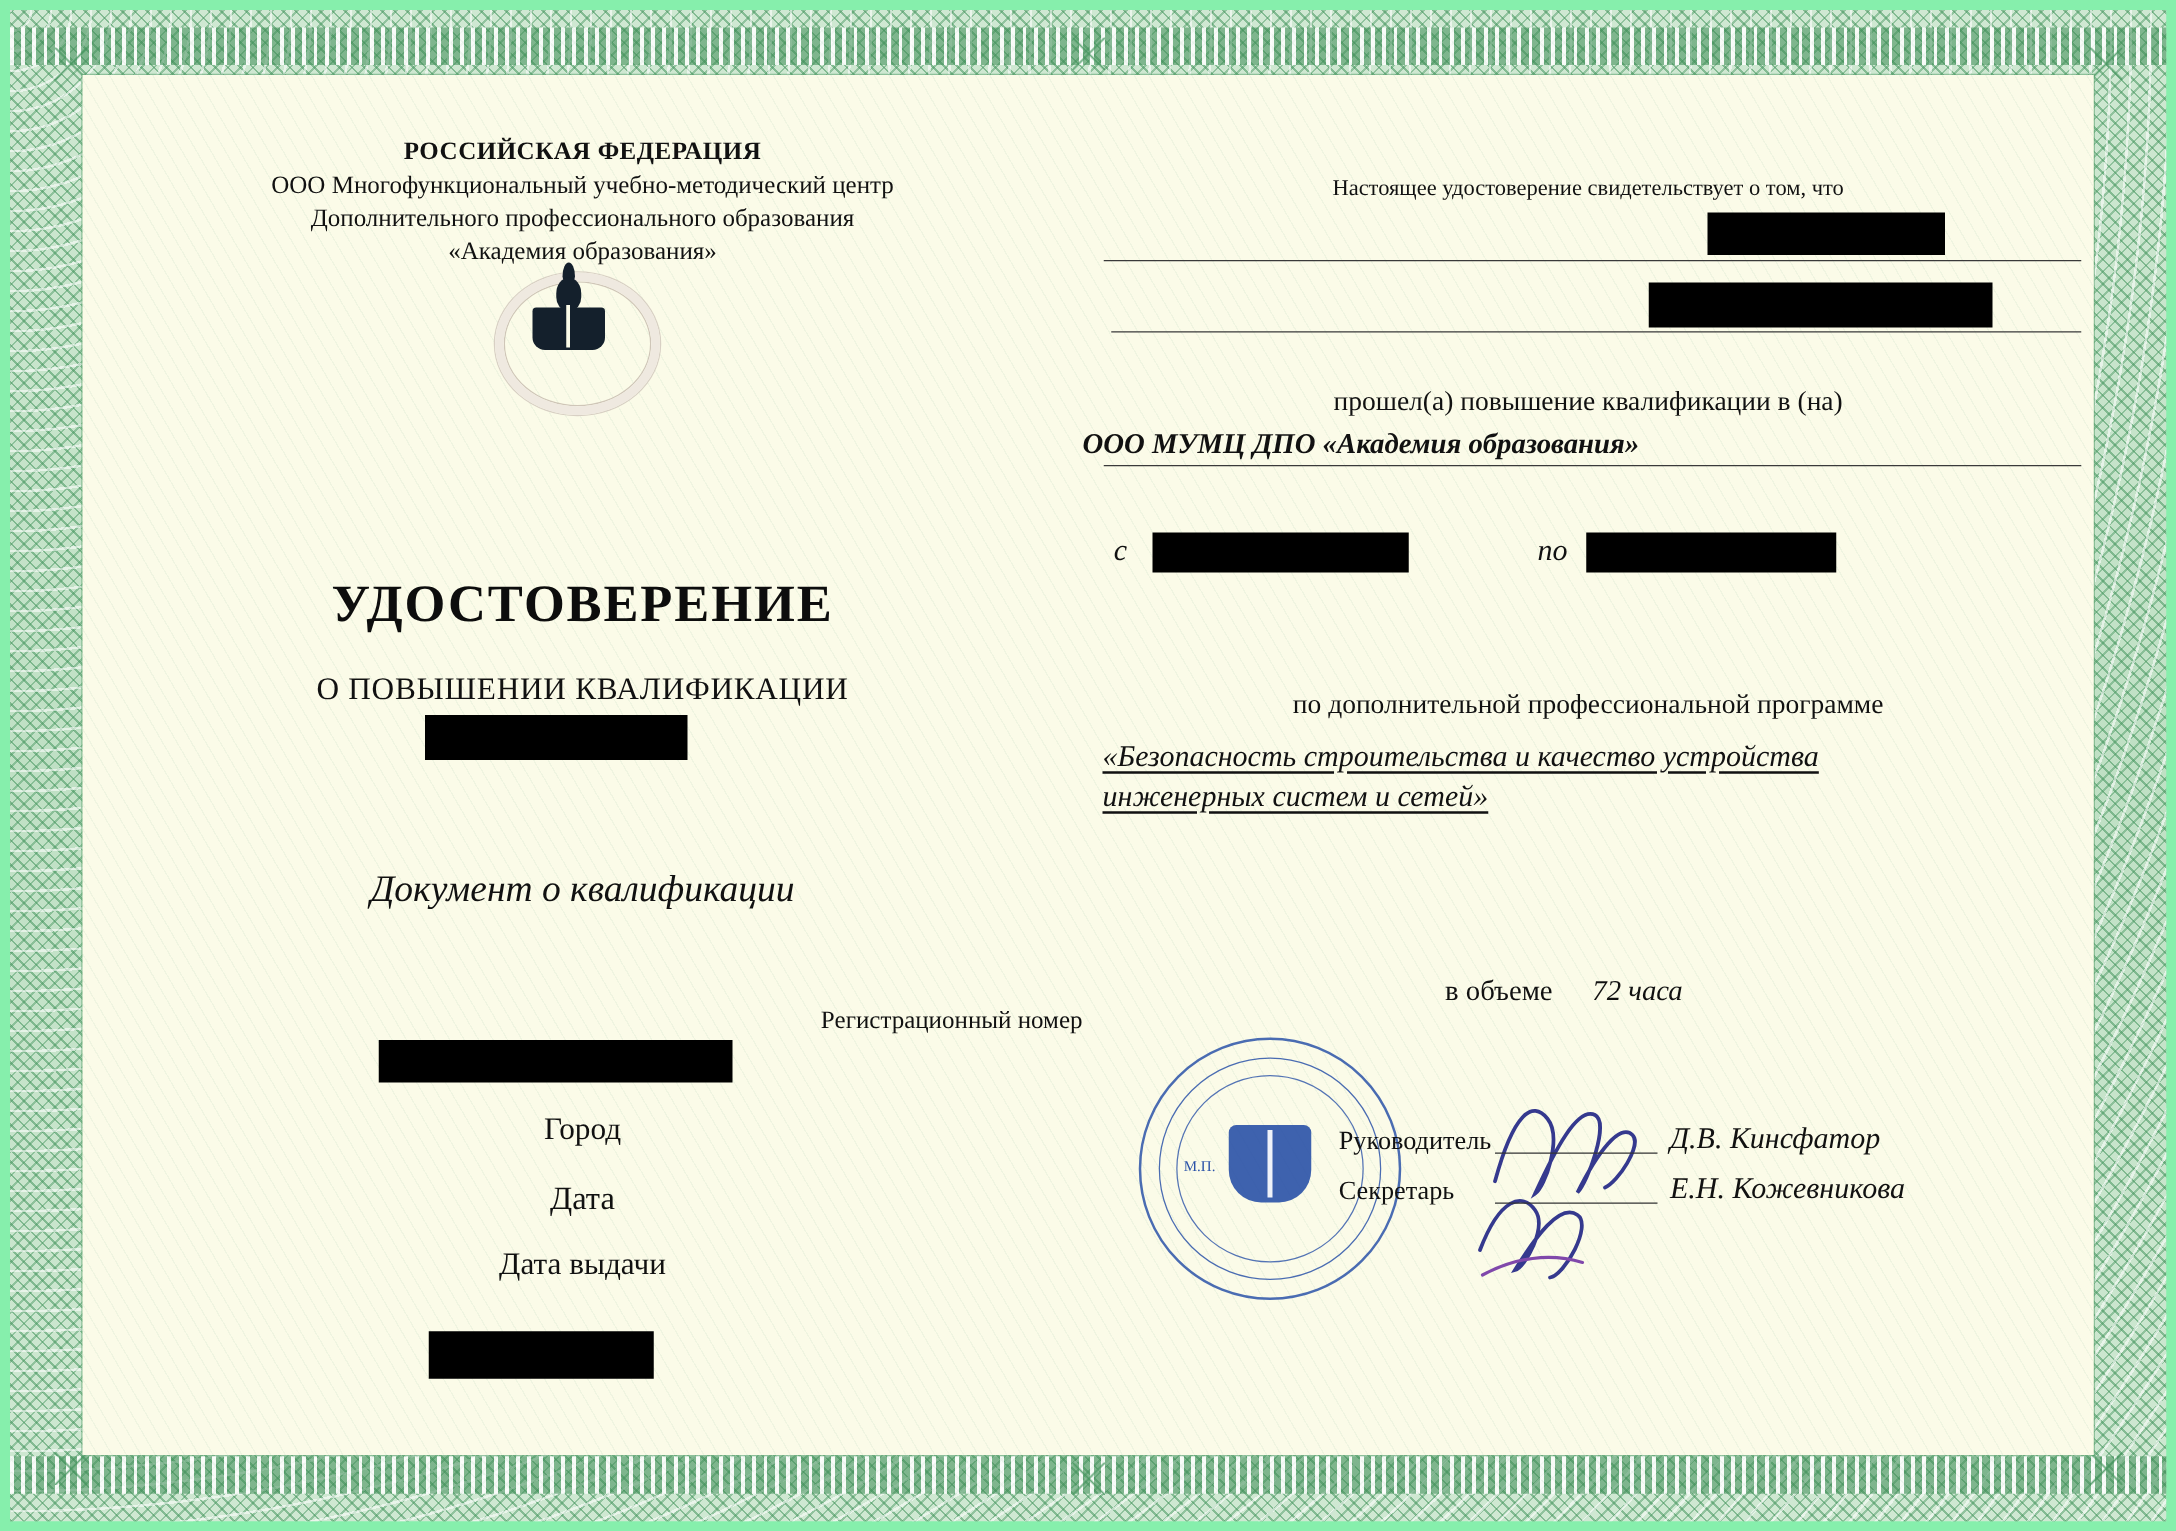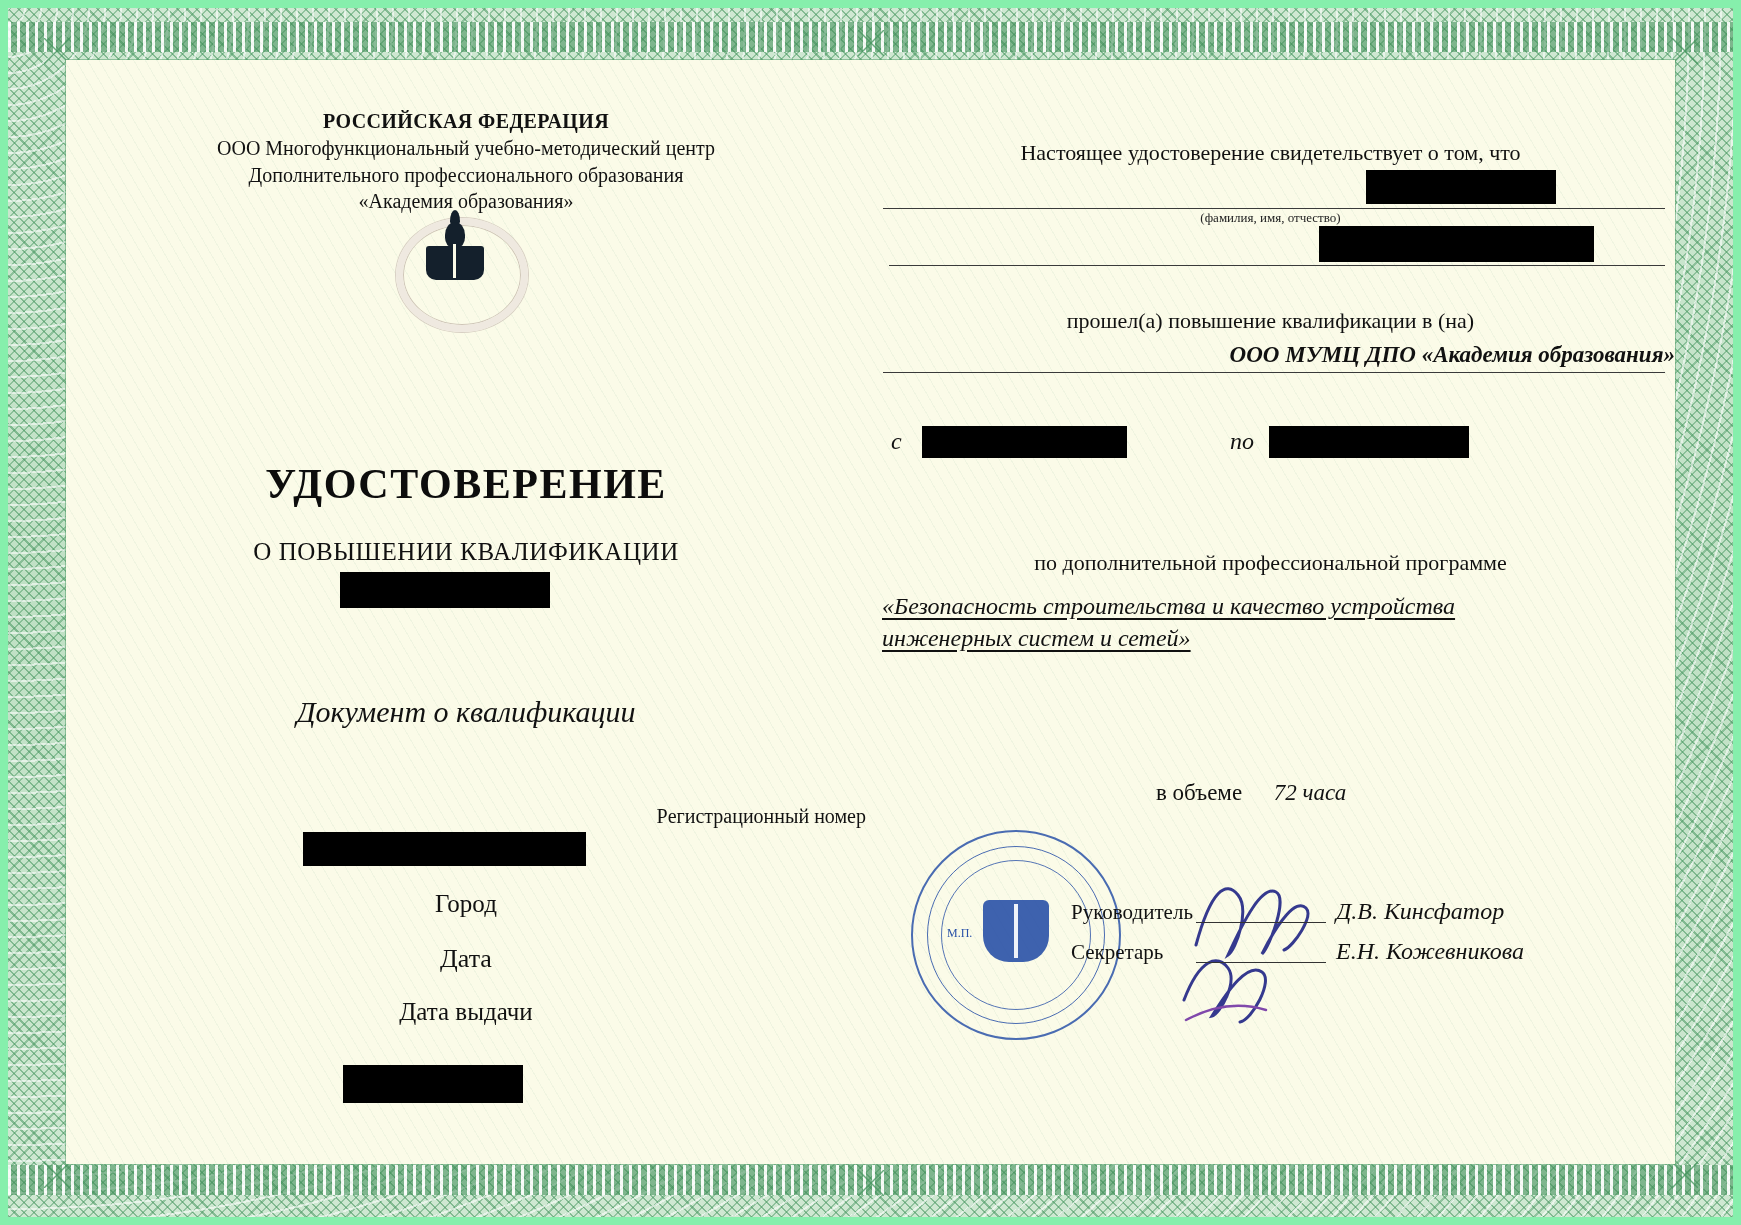--- a/index.html
+++ b/index.html
@@ -209,33 +209,33 @@
   .r-number   { position: absolute; left: 274px; top: 512px;  width: 210px; height: 36px; }
   .r-reg      { position: absolute; left: 237px; top: 772px;  width: 283px; height: 34px; }
   .r-date     { position: absolute; left: 277px; top: 1005px; width: 180px; height: 38px; }
   .r-name1    { position: absolute; left: 500px; top: 110px;  width: 190px; height: 34px; }
   .r-name2    { position: absolute; left: 453px; top: 166px;  width: 275px; height: 36px; }
   .r-from     { position: absolute; left: 56px;  top: 366px;  width: 205px; height: 32px; }
   .r-to       { position: absolute; left: 403px; top: 366px;  width: 200px; height: 32px; }
 
   .rtext { position: absolute; color: #111; }
   .r-intro {
-    left: 0; top: 80px; width: 809px; text-align: center; font-size: 22px;
+    left: 0; top: 80px; width: 809px; text-align: center; font-size: 18px;
   }
   .rule { position: absolute; height: 0; border-bottom: 1px solid #3a3a3a; }
   .rule-1 { left: 17px; top: 148px; width: 782px; }
   .rule-2 { left: 23px; top: 205px; width: 776px; }
   .cap-fio {
     left: 0; top: 150px; width: 809px; text-align: center; font-size: 13px; color: #222;
   }
   .r-passed {
     left: 0; top: 248px; width: 809px; text-align: center; font-size: 22px;
   }
   .r-org-line {
-    left: 0; top: 282px; width: 809px; text-align: right; font-size: 23px; font-style: italic; font-weight: bold;
+    left: 0; top: 282px; width: 809px; text-align: left; font-size: 23px; font-style: italic; font-weight: bold;
   }
   .rule-3 { left: 17px; top: 312px; width: 782px; }
   .cap-org {
     left: 0; top: 314px; width: 809px; text-align: center; font-size: 12.5px; color: #222;
   }
   .r-from-label { left: 25px; top: 368px; font-size: 24px; font-style: italic; }
   .r-to-label   { left: 364px; top: 368px; font-size: 24px; font-style: italic; }
 
   .r-program-label {
     left: 0; top: 490px; width: 809px; text-align: center; font-size: 22px;
@@ -353,21 +353,20 @@
       <div class="date-label">Дата выдачи</div>
       <div class="redaction r-date"></div>
     </div>
 
     <div class="right-col">
 
       <div class="rtext r-intro">Настоящее удостоверение свидетельствует о том, что</div>
 
       <div class="redaction r-name1"></div>
       <div class="rule rule-1"></div>
-      <div class="rtext cap-fio">(фамилия, имя, отчество)</div>
       <div class="redaction r-name2"></div>
       <div class="rule rule-2"></div>
 
       <div class="rtext r-passed">прошел(а) повышение квалификации в (на)</div>
       <div class="rtext r-org-line">ООО МУМЦ ДПО «Академия образования»</div>
       <div class="rule rule-3"></div>
 
       <div class="rtext r-from-label">с</div>
       <div class="redaction r-from"></div>
       <div class="rtext r-to-label">по</div>

